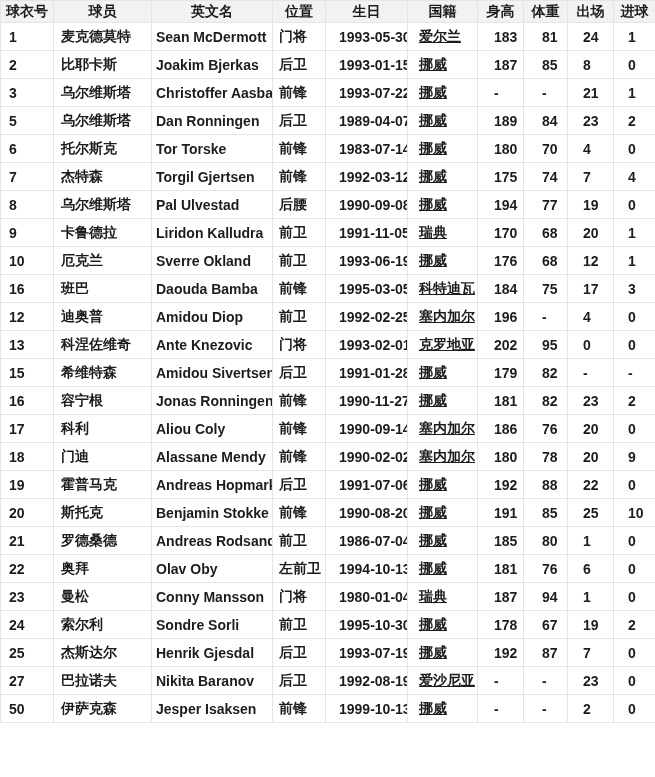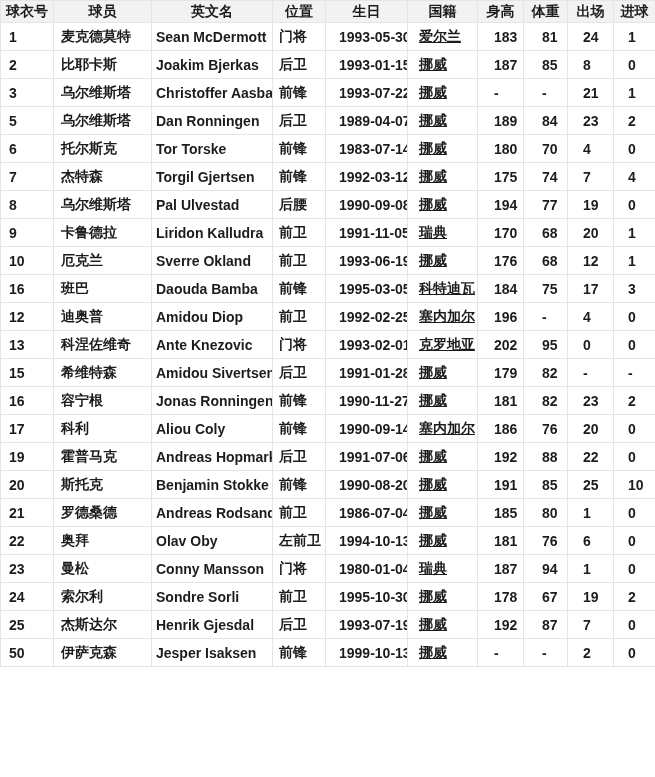--- a/index.html
+++ b/index.html
@@ -255,20 +255,32 @@
     <td>Aliou Coly</td>
     <td>前锋</td>
     <td>1990-09-14</td>
     <td>塞内加尔</td>
     <td>186</td>
     <td>76</td>
     <td>20</td>
     <td>0</td>
   </tr>
       <tr>
+    <td>18</td>
+    <td>门迪</td>
+    <td>Alassane Mendy</td>
+    <td>前锋</td>
+    <td>1990-02-02</td>
+    <td>塞内加尔</td>
+    <td>180</td>
+    <td>78</td>
+    <td>20</td>
+    <td>9</td>
+  </tr>
+      <tr>
     <td>19</td>
     <td>霍普马克</td>
     <td>Andreas Hopmark</td>
     <td>后卫</td>
     <td>1991-07-06</td>
     <td>挪威</td>
     <td>192</td>
     <td>88</td>
     <td>22</td>
     <td>0</td>
@@ -339,20 +351,32 @@
     <td>Henrik Gjesdal</td>
     <td>后卫</td>
     <td>1993-07-19</td>
     <td>挪威</td>
     <td>192</td>
     <td>87</td>
     <td>7</td>
     <td>0</td>
   </tr>
       <tr>
+    <td>27</td>
+    <td>巴拉诺夫</td>
+    <td>Nikita Baranov</td>
+    <td>后卫</td>
+    <td>1992-08-19</td>
+    <td>爱沙尼亚</td>
+    <td>-</td>
+    <td>-</td>
+    <td>23</td>
+    <td>0</td>
+  </tr>
+      <tr>
     <td>50</td>
     <td>伊萨克森</td>
     <td>Jesper Isaksen</td>
     <td>前锋</td>
     <td>1999-10-13</td>
     <td>挪威</td>
     <td>-</td>
     <td>-</td>
     <td>2</td>
     <td>0</td>

